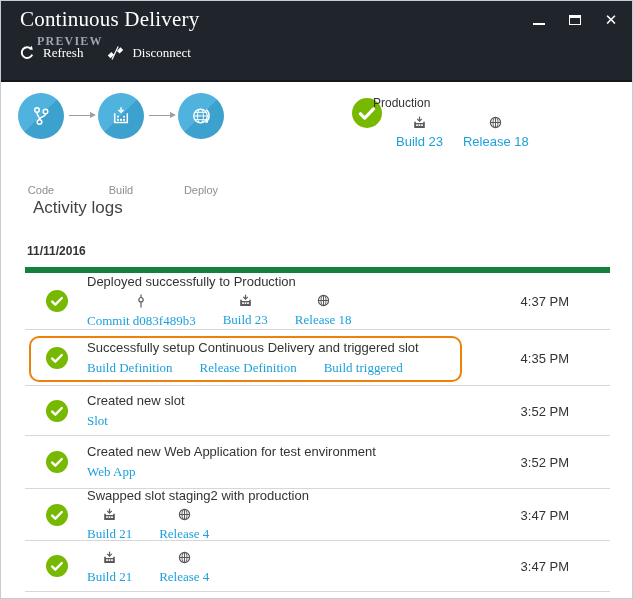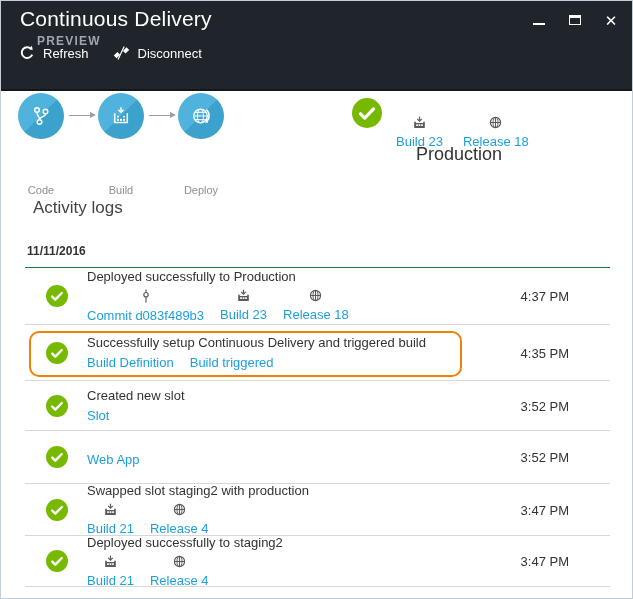--- a/index.html
+++ b/index.html
@@ -4,22 +4,22 @@
 <title>Continuous Delivery</title>
 <style>
   * { box-sizing: border-box; }
   body { margin:0; background:#fff; font-family:"Liberation Sans", sans-serif; }
   .window{
     position:relative; width:633px; height:599px; background:#fff;
     border:1px solid #c2cdd6; overflow:hidden;
   }
   
   .titlebar{
-    position:absolute; left:0; top:0; right:0; height:90px;
-    background:#1f252b; border-bottom:2px solid #14181d;
+    position:absolute; left:0; top:0; right:0; height:81px;
+    background:#1f252b; border-bottom:2px solid #14181d;font-family:Liberation Serif, serif;
   }
   .title{ position:absolute; left:19px; top:6px; font-size:21px; font-weight:300;
     color:#fff; letter-spacing:.2px; }
   .subtitle{ position:absolute; left:36px; top:33px; font-size:12px; font-weight:700;
     color:#9fa6ac; letter-spacing:1.2px; }
   .win-controls{ position:absolute; right:10px; top:8px; display:flex; gap:14px; }
   .wbtn{ width:22px; height:22px; display:flex; align-items:center; justify-content:center;
     color:#fff; cursor:pointer; }
   .min-glyph{ display:block; width:12px; height:0; border-bottom:2px solid #fff; margin-top:8px;}
   .max-glyph{ display:block; width:12px; height:10px; border:1px solid #fff; border-top:3px solid #fff;}
@@ -31,45 +31,45 @@
   .stage{ position:absolute; width:46px; height:46px; border-radius:50%;
     background:linear-gradient(135deg,#4fb3dd 49.5%,#3da1cd 50%);
     display:flex; align-items:center; justify-content:center; cursor:pointer; }
   .stage-label{ position:absolute; top:143px; width:60px; text-align:center;
     font-size:11px; color:#8e8e8e;margin-top:40px; }
   .arrow{ position:absolute; top:114px; height:1px; background:#9e9e9e; }
   .arrow::after{ content:""; position:absolute; right:-2px; top:-3px;
     border-left:6px solid #9e9e9e; border-top:3.5px solid transparent; border-bottom:3.5px solid transparent; }
   
   .prod-check{ position:absolute; left:351px; top:97px; }
-  .prod-title{ position:absolute; left:415px; top:95px; font-size:18px; color:#333;margin-top:48px; }
+  .prod-title{ position:absolute; left:372px; top:95px; font-size:12px; color:#333; }
   .prod-links{ position:absolute; left:395px; top:115px; display:flex; gap:20px; }
   
   .link{ display:flex; align-items:center; gap:5px; color:#1c9fdb; font-size:13px;
     text-decoration:none; cursor:pointer;flex-direction:column; }
   .link svg{ flex:0 0 auto; }
   
   .activity-heading{ position:absolute; left:24px; top:189px; font-size:17px;
     font-weight:400; color:#444; margin:8px; }
   .activity-date{ position:absolute; left:26px; top:243px; font-size:12px;
     font-weight:700; color:#333; }
   .log-list{ position:absolute; left:24px; top:266px; width:585px;
-    border-top:1px solid #15803d; }
+    border-top:6px solid #15803d; }
   .row{ position:relative; display:flex; align-items:center;
     border-bottom:1px solid #d7d7d7; }
   .row:nth-child(1){ height:57px; }
   .row:nth-child(2){ height:56px; }
   .row:nth-child(3){ height:50px; }
   .row:nth-child(4){ height:53px; }
   .row:nth-child(5){ height:52px; }
   .row:nth-child(6){ height:51px; }
   .row .check{ margin-left:21px; flex:0 0 auto; display:flex; }
   .row .body{ margin-left:19px; }
   .row-title{ font-size:13px; color:#333; line-height:16px; }
-  .row-links{ display:flex; gap:16px; margin-top:4px; }
+  .row-links{ display:flex; gap:27px; margin-top:4px;font-family:Liberation Serif, serif; }
   .row-time{ position:absolute; right:41px; top:50%; transform:translateY(-50%);
     font-size:13px; color:#333;margin-left:24px; }
   .highlight-box{ position:absolute; left:4px; top:6px; width:433px; height:46px;
     border:2px solid #ee8109; border-radius:10px; pointer-events:none; }
   .muted-ico{ color:#5a5a5a; }
 </style>
 </head>
 <body>
 
 <svg width="0" height="0" style="position:absolute" aria-hidden="true">
@@ -232,24 +232,27 @@
       <span class="row-time">4:37 PM</span>
     </div>
 
     <div class="row">
       <span class="check">
         <svg width="22" height="22" viewBox="0 0 22 22">
             <use href="#i-check"></use>
           </svg>
       </span>
       <div class="body">
-        <div class="row-title">Successfully setup Continuous Delivery and triggered build</div>
+        <div class="row-title">Successfully setup Continuous Delivery and triggered slot</div>
         <div class="row-links">
           <span class="link">
             <span>Build Definition</span>
+          </span>
+          <span class="link">
+            <span>Release Definition</span>
           </span>
           <span class="link">
             <span>Build triggered</span>
           </span>
         </div>
       </div>
       <span class="row-time">4:35 PM</span>
       <span class="highlight-box"></span>
     </div>
 
@@ -270,20 +273,21 @@
       <span class="row-time">3:52 PM</span>
     </div>
 
     <div class="row">
       <span class="check">
         <svg width="22" height="22" viewBox="0 0 22 22">
             <use href="#i-check"></use>
           </svg>
       </span>
       <div class="body">
+        <div class="row-title">Created new Web Application for test environment</div>
         <div class="row-links">
           <span class="link">
             <span>Web App</span>
           </span>
         </div>
       </div>
       <span class="row-time">3:52 PM</span>
     </div>
 
     <div class="row">
@@ -312,21 +316,20 @@
       <span class="row-time">3:47 PM</span>
     </div>
 
     <div class="row">
       <span class="check">
         <svg width="22" height="22" viewBox="0 0 22 22">
             <use href="#i-check"></use>
           </svg>
       </span>
       <div class="body">
-        <div class="row-title">Deployed successfully to staging2</div>
         <div class="row-links">
           <span class="link">
             <svg class="muted-ico" width="13" height="13" viewBox="0 0 12 12">
                 <use href="#i-build-mini"></use>
               </svg>
             <span>Build 21</span>
           </span>
           <span class="link">
             <svg class="muted-ico" width="13" height="13" viewBox="0 0 12 12">
                 <use href="#i-globe-mini"></use>

